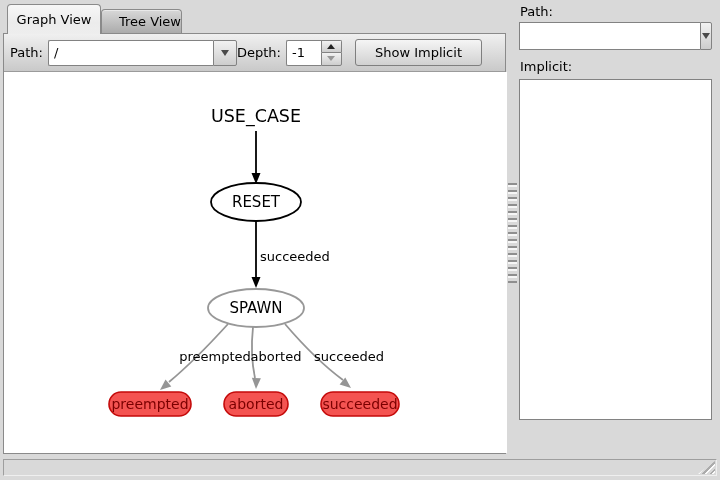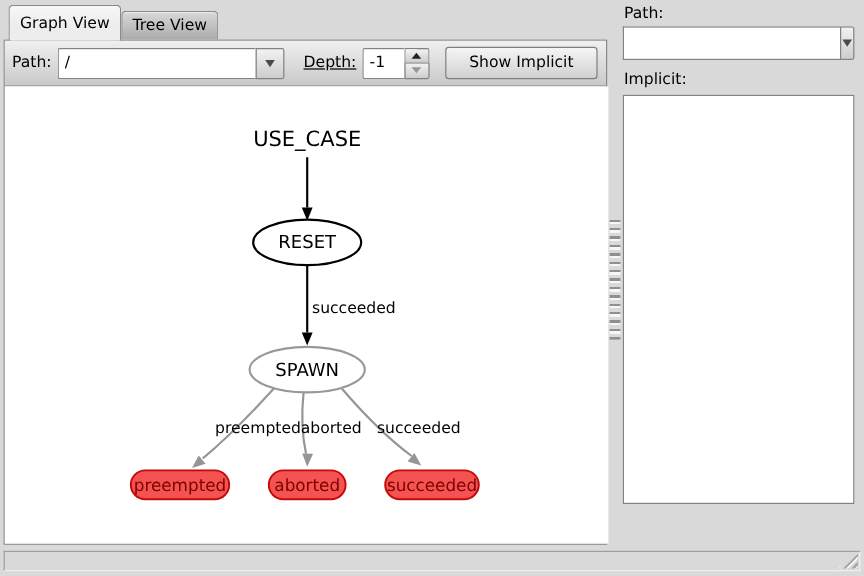--- a/index.html
+++ b/index.html
@@ -18,20 +18,21 @@
     cursor:default;
   }
   .tab-active{
     left:7px;top:4px;width:94px;height:30px;z-index:3;
     background:linear-gradient(#f7f7f7,#ececec 60%,#eeeeee);
   }
   .tab-inactive{
     left:101px;top:9px;width:81px;height:24px;z-index:1;
     background:linear-gradient(#d8d8d8,#ababab);
     box-shadow:inset 0 1px 0 rgba(255,255,255,.45);
+    justify-content:flex-end;
   }
   
   .page{
     position:absolute;left:3px;top:33px;width:503px;height:421px;
     box-sizing:border-box;border:1px solid #8a8a8a;background:#d9d9d9;z-index:2;
   }
   .toolbar{
     position:absolute;left:0;top:0;width:501px;height:38px;
     box-sizing:border-box;border-bottom:1px solid #9b9b9b;
     background:linear-gradient(#f0f0f0,#c9c9c9);
@@ -45,21 +46,21 @@
   .combo{display:flex;height:26px;margin-left:5px;}
   .combo .entry{width:165px;border-right:none;border-radius:2px 0 0 2px;}
   .combo-btn{
     width:24px;height:26px;box-sizing:border-box;border:1px solid #828282;
     background:linear-gradient(#f2f2f2,#cdcdcd);border-radius:0 2px 2px 0;
     display:flex;align-items:center;justify-content:center;padding:0;
   }
   .tri-down{width:0;height:0;border-left:4px solid transparent;border-right:4px solid transparent;border-top:6px solid #4a4a4a;}
   .tri-up-sm{width:0;height:0;border-left:4px solid transparent;border-right:4px solid transparent;border-bottom:5px solid #222;}
   .tri-down-sm{width:0;height:0;border-left:4px solid transparent;border-right:4px solid transparent;border-top:5px solid #979797;}
-  .depth-lbl{margin-left:16px;text-decoration:underline;}
+  .depth-lbl{margin-left:0;}
   .spin{display:flex;height:26px;margin-left:5px;}
   .spin .entry{width:35px;border-right:none;border-radius:2px 0 0 2px;}
   .spin-btns{display:flex;flex-direction:column;width:21px;height:26px;box-sizing:border-box;}
   .spin-btn{
     flex:1;box-sizing:border-box;border:1px solid #828282;padding:0;
     background:linear-gradient(#f2f2f2,#cdcdcd);
     display:flex;align-items:center;justify-content:center;
   }
   .spin-btn.up{border-bottom:none;border-radius:0 2px 0 0;}
   .spin-btn.down{border-radius:0 0 2px 0;}

